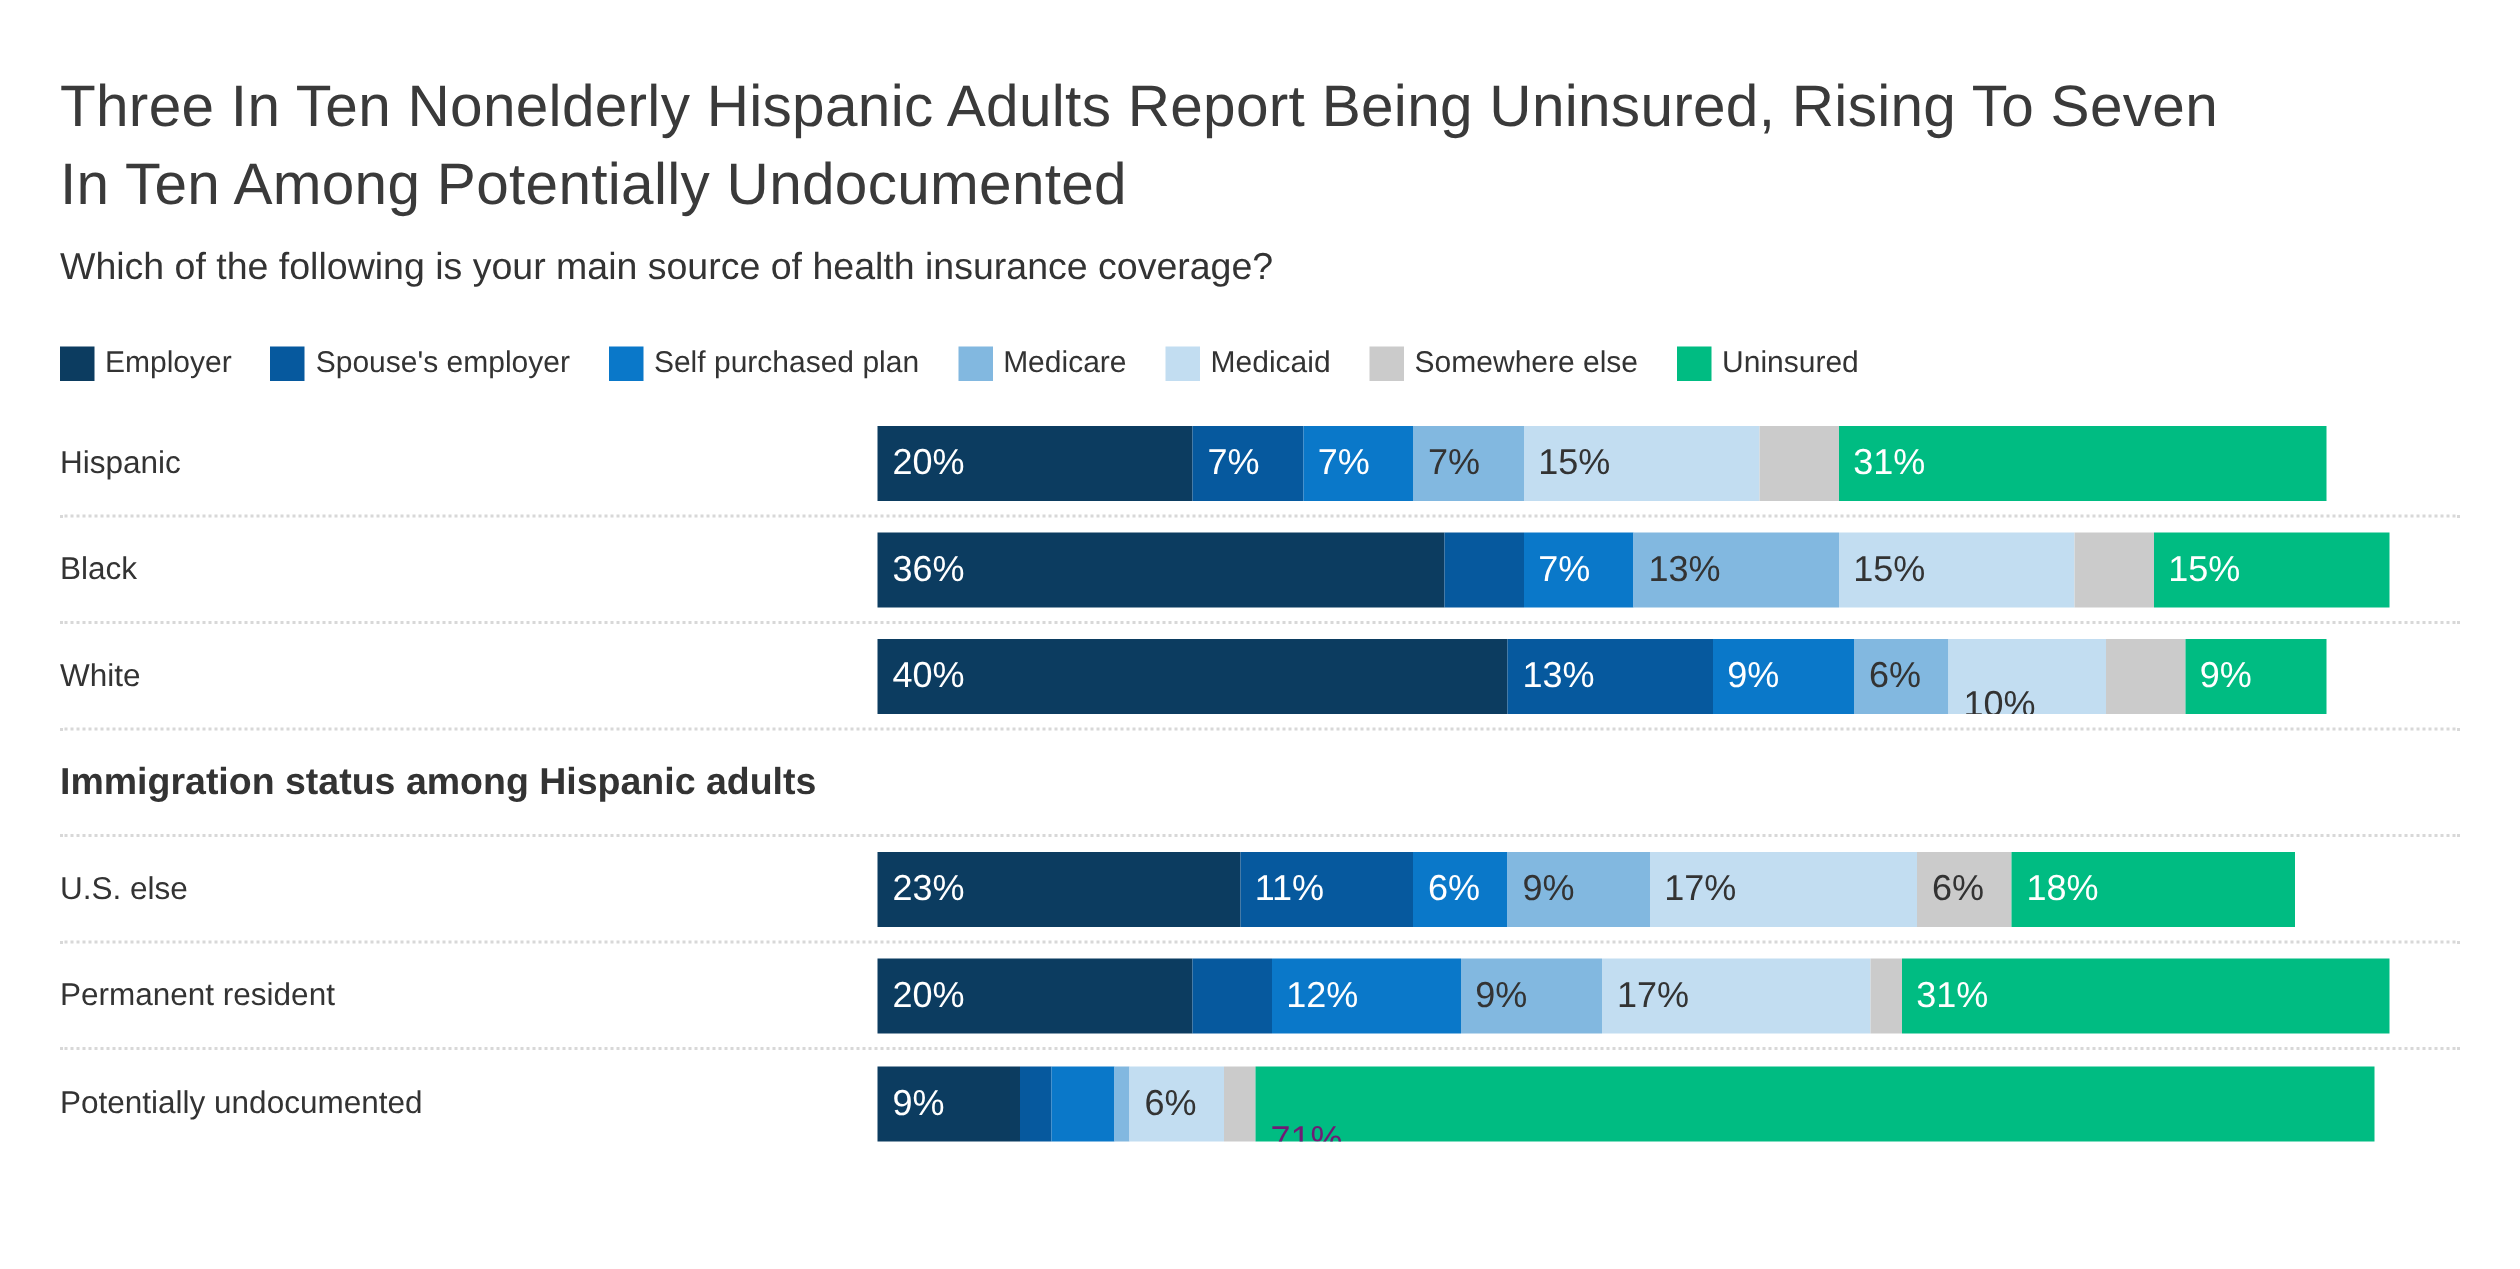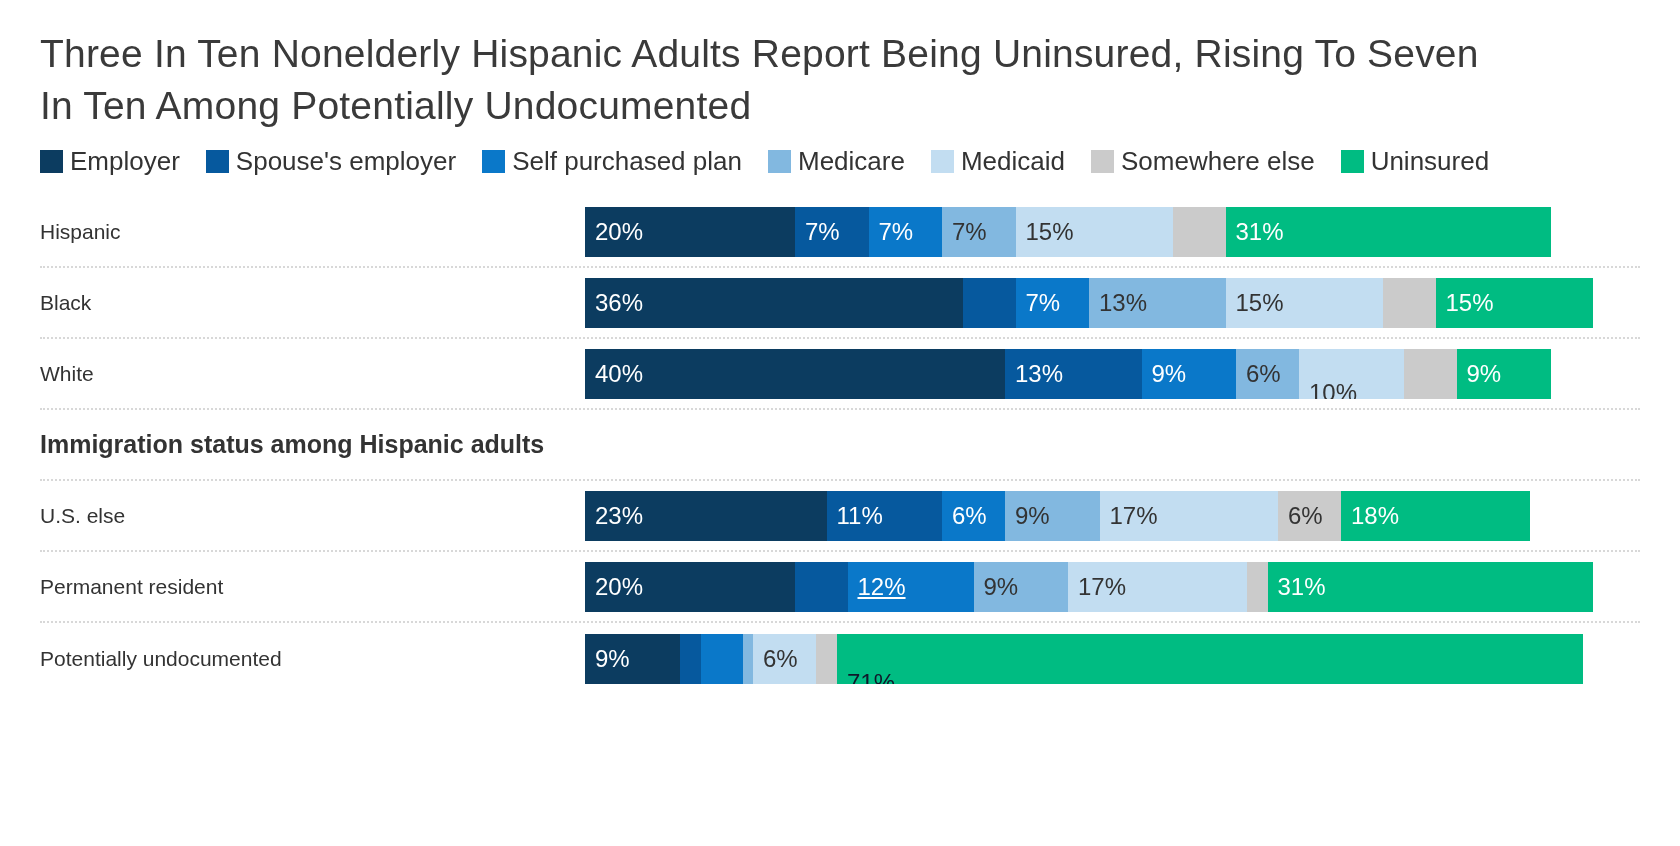--- a/index.html
+++ b/index.html
@@ -5,21 +5,21 @@
   html, body {
     margin: 0;
     padding: 0;
     background: #ffffff;
     width: 1680px;
     height: 846px;
     overflow: hidden;
     font-family: "Liberation Sans", sans-serif;
   }
   .container {
-    padding: 28px 40px 0 40px;
+    padding: 46px 40px 0 40px;
     box-sizing: border-box;
     width: 1680px;
   }
   .chart-title {
     font-size: 39px;
     line-height: 52px;
     color: #3a3a3a;
     font-weight: 400;
     margin: 0 0 14px 0;
     max-width: 1480px;
@@ -42,21 +42,21 @@
     align-items: center;
     gap: 7px;
   }
   .legend-swatch {
     width: 23px;
     height: 23px;
     display: inline-block;
     flex: 0 0 auto;
   }
   .legend-label {
-    font-size: 26px;
+    font-size: 20px;
     color: #333333;
     white-space: nowrap;
     text-align: center;
   }
   .rows {}
   .bar-row {
     display: flex;
     align-items: center;
     height: 71px;
     border-bottom: 2px dotted #d8d8d8;
@@ -100,20 +100,21 @@
     font-size: 25px;
     font-weight: 700;
     color: #333333;
   }
 </style>
 </head>
 <body>
 
 <div class="container">
   <h1 class="chart-title">Three In Ten Nonelderly Hispanic Adults Report Being Uninsured, Rising To Seven In Ten Among Potentially Undocumented</h1>
+  <div class="chart-subtitle">Which of the following is your main source of health insurance coverage?</div>
 
   <div class="legend" id="legend">
       <div class="legend-item">
         <span class="legend-swatch" style="background: rgb(12, 60, 96);"></span>
         <span class="legend-label">Employer</span>
       </div>
       <div class="legend-item">
         <span class="legend-swatch" style="background: rgb(6, 89, 158);"></span>
         <span class="legend-label">Spouse's employer</span>
       </div>
@@ -240,21 +241,21 @@
         </div>
       </div>
       <div class="bar-row">
         <div class="row-label">Permanent resident</div>
         <div class="bar">
           <div class="seg" style="width: 210px; background: rgb(12, 60, 96);">
             <span class="seg-label" style="color: rgb(255, 255, 255);">20%</span>
           </div>
           <div class="seg" style="width: 52.5px; background: rgb(6, 89, 158);"></div>
           <div class="seg" style="width: 126px; background: rgb(10, 120, 201);">
-            <span class="seg-label" style="color: rgb(255, 255, 255); text-decoration: underline;">12%</span>
+            <span class="seg-label" style="color: rgb(255, 255, 255);">12%</span>
           </div>
           <div class="seg" style="width: 94.5px; background: rgb(130, 184, 224);">
             <span class="seg-label" style="color: rgb(51, 51, 51);">9%</span>
           </div>
           <div class="seg" style="width: 178.5px; background: rgb(194, 221, 241);">
             <span class="seg-label" style="color: rgb(51, 51, 51);">17%</span>
           </div>
           <div class="seg" style="width: 21px; background: rgb(203, 203, 203);"></div>
           <div class="seg" style="width: 325.5px; background: rgb(0, 188, 130);">
             <span class="seg-label" style="color: rgb(255, 255, 255);">31%</span>
@@ -268,18 +269,18 @@
             <span class="seg-label" style="color: rgb(255, 255, 255);">9%</span>
           </div>
           <div class="seg" style="width: 21px; background: rgb(6, 89, 158);"></div>
           <div class="seg" style="width: 42px; background: rgb(10, 120, 201);"></div>
           <div class="seg" style="width: 10.5px; background: rgb(130, 184, 224);"></div>
           <div class="seg" style="width: 63px; background: rgb(194, 221, 241);">
             <span class="seg-label" style="color: rgb(51, 51, 51);">6%</span>
           </div>
           <div class="seg" style="width: 21px; background: rgb(203, 203, 203);"></div>
           <div class="seg" style="width: 745.5px; background: rgb(0, 188, 130);">
-            <span class="seg-label" style="color: #0f172a; margin-top: 48px;">71%</span>
+            <span class="seg-label" style="color: #701a75; margin-top: 48px;">71%</span>
           </div>
         </div>
       </div>
     </div>
 </div>
 
 </body></html>

